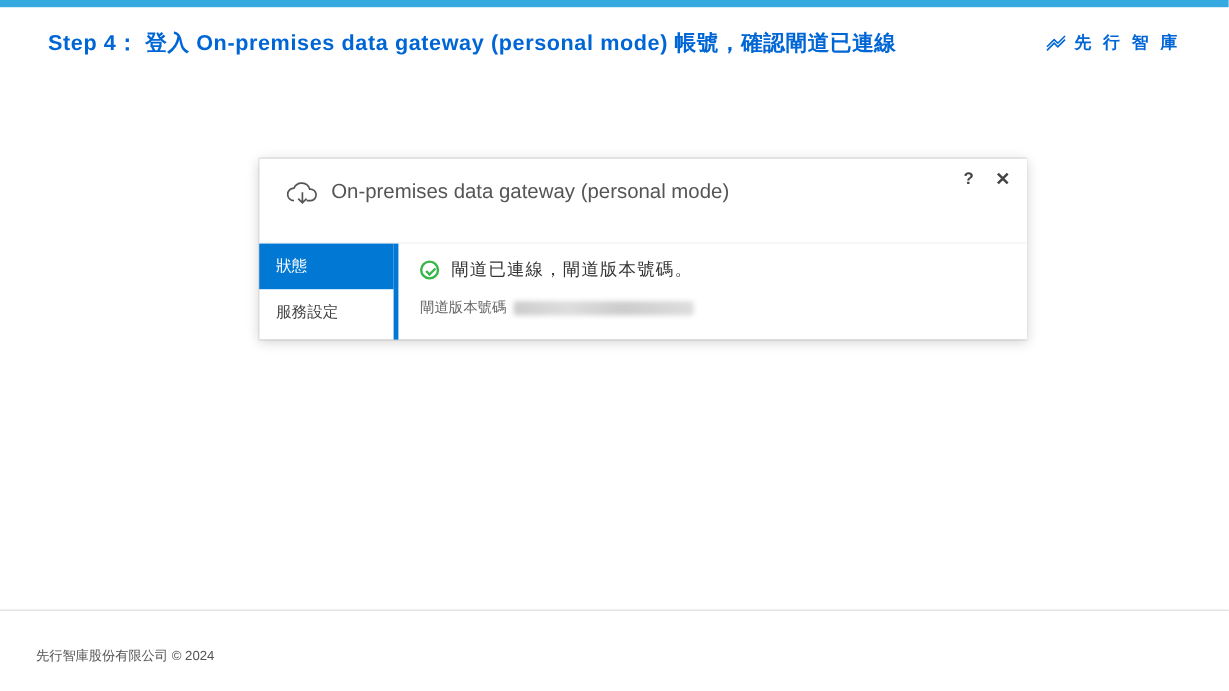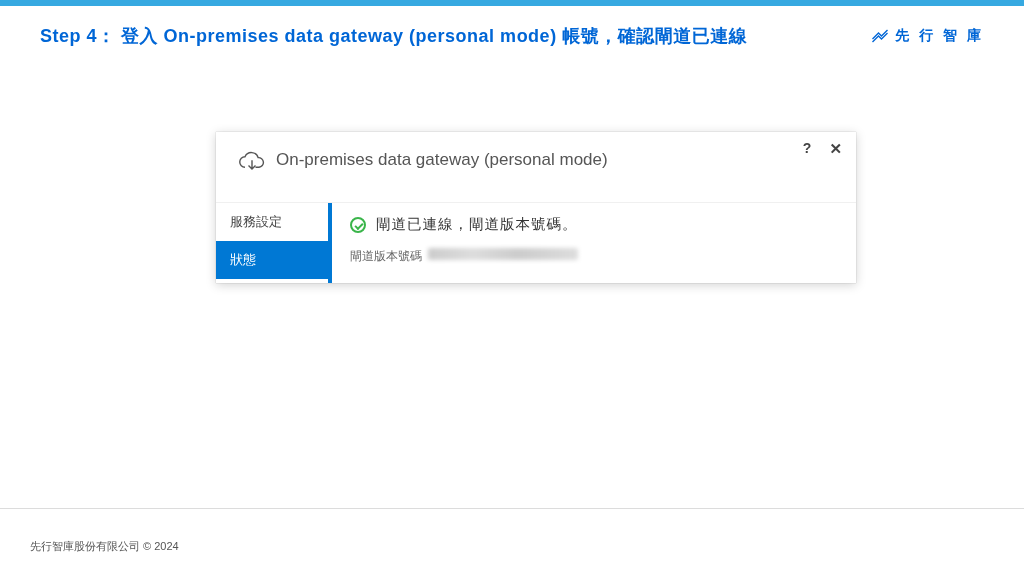--- a/index.html
+++ b/index.html
@@ -116,20 +116,21 @@
       width: 6px; height: 3px;
       border-left: 2px solid #3ab54a;
       border-bottom: 2px solid #3ab54a;
       transform: rotate(-45deg);
     }
     .version-line {
       margin-top: 14px;
       font-size: 12px;
       color: #666;
       display: flex;
+      align-items: center;
       gap: 6px;
     }
     .blurred {
       display: inline-block;
       width: 150px;
       height: 12px;
       background: linear-gradient(90deg, #ccc 0%, #ddd 30%, #ccc 60%, #ddd 100%);
       filter: blur(2px);
       border-radius: 2px;
     }
@@ -171,22 +172,22 @@
   </div>
   <div class="win-header">
     <svg class="cloud-icon" viewBox="0 0 32 24" fill="none" stroke="#555" stroke-width="1.6">
       <path d="M8 18 A6 6 0 0 1 8 6 A8 8 0 0 1 23 7 A5 5 0 0 1 24 18 H20"></path>
       <path d="M16 10 V20 M12 16 L16 20 L20 16"></path>
     </svg>
     <div class="win-title">On-premises data gateway (personal mode)</div>
   </div>
   <div class="win-body">
     <div class="sidebar">
+      <div class="side-item active">狀態</div>
       <div class="side-item">服務設定</div>
-      <div class="side-item active">狀態</div>
     </div>
     <div class="content">
       <div class="status-line">
         <span class="check-circle"></span>
         <span>閘道已連線，閘道版本號碼。</span>
       </div>
       <div class="version-line">
         <span>閘道版本號碼</span>
         <span class="blurred"></span>
       </div>

